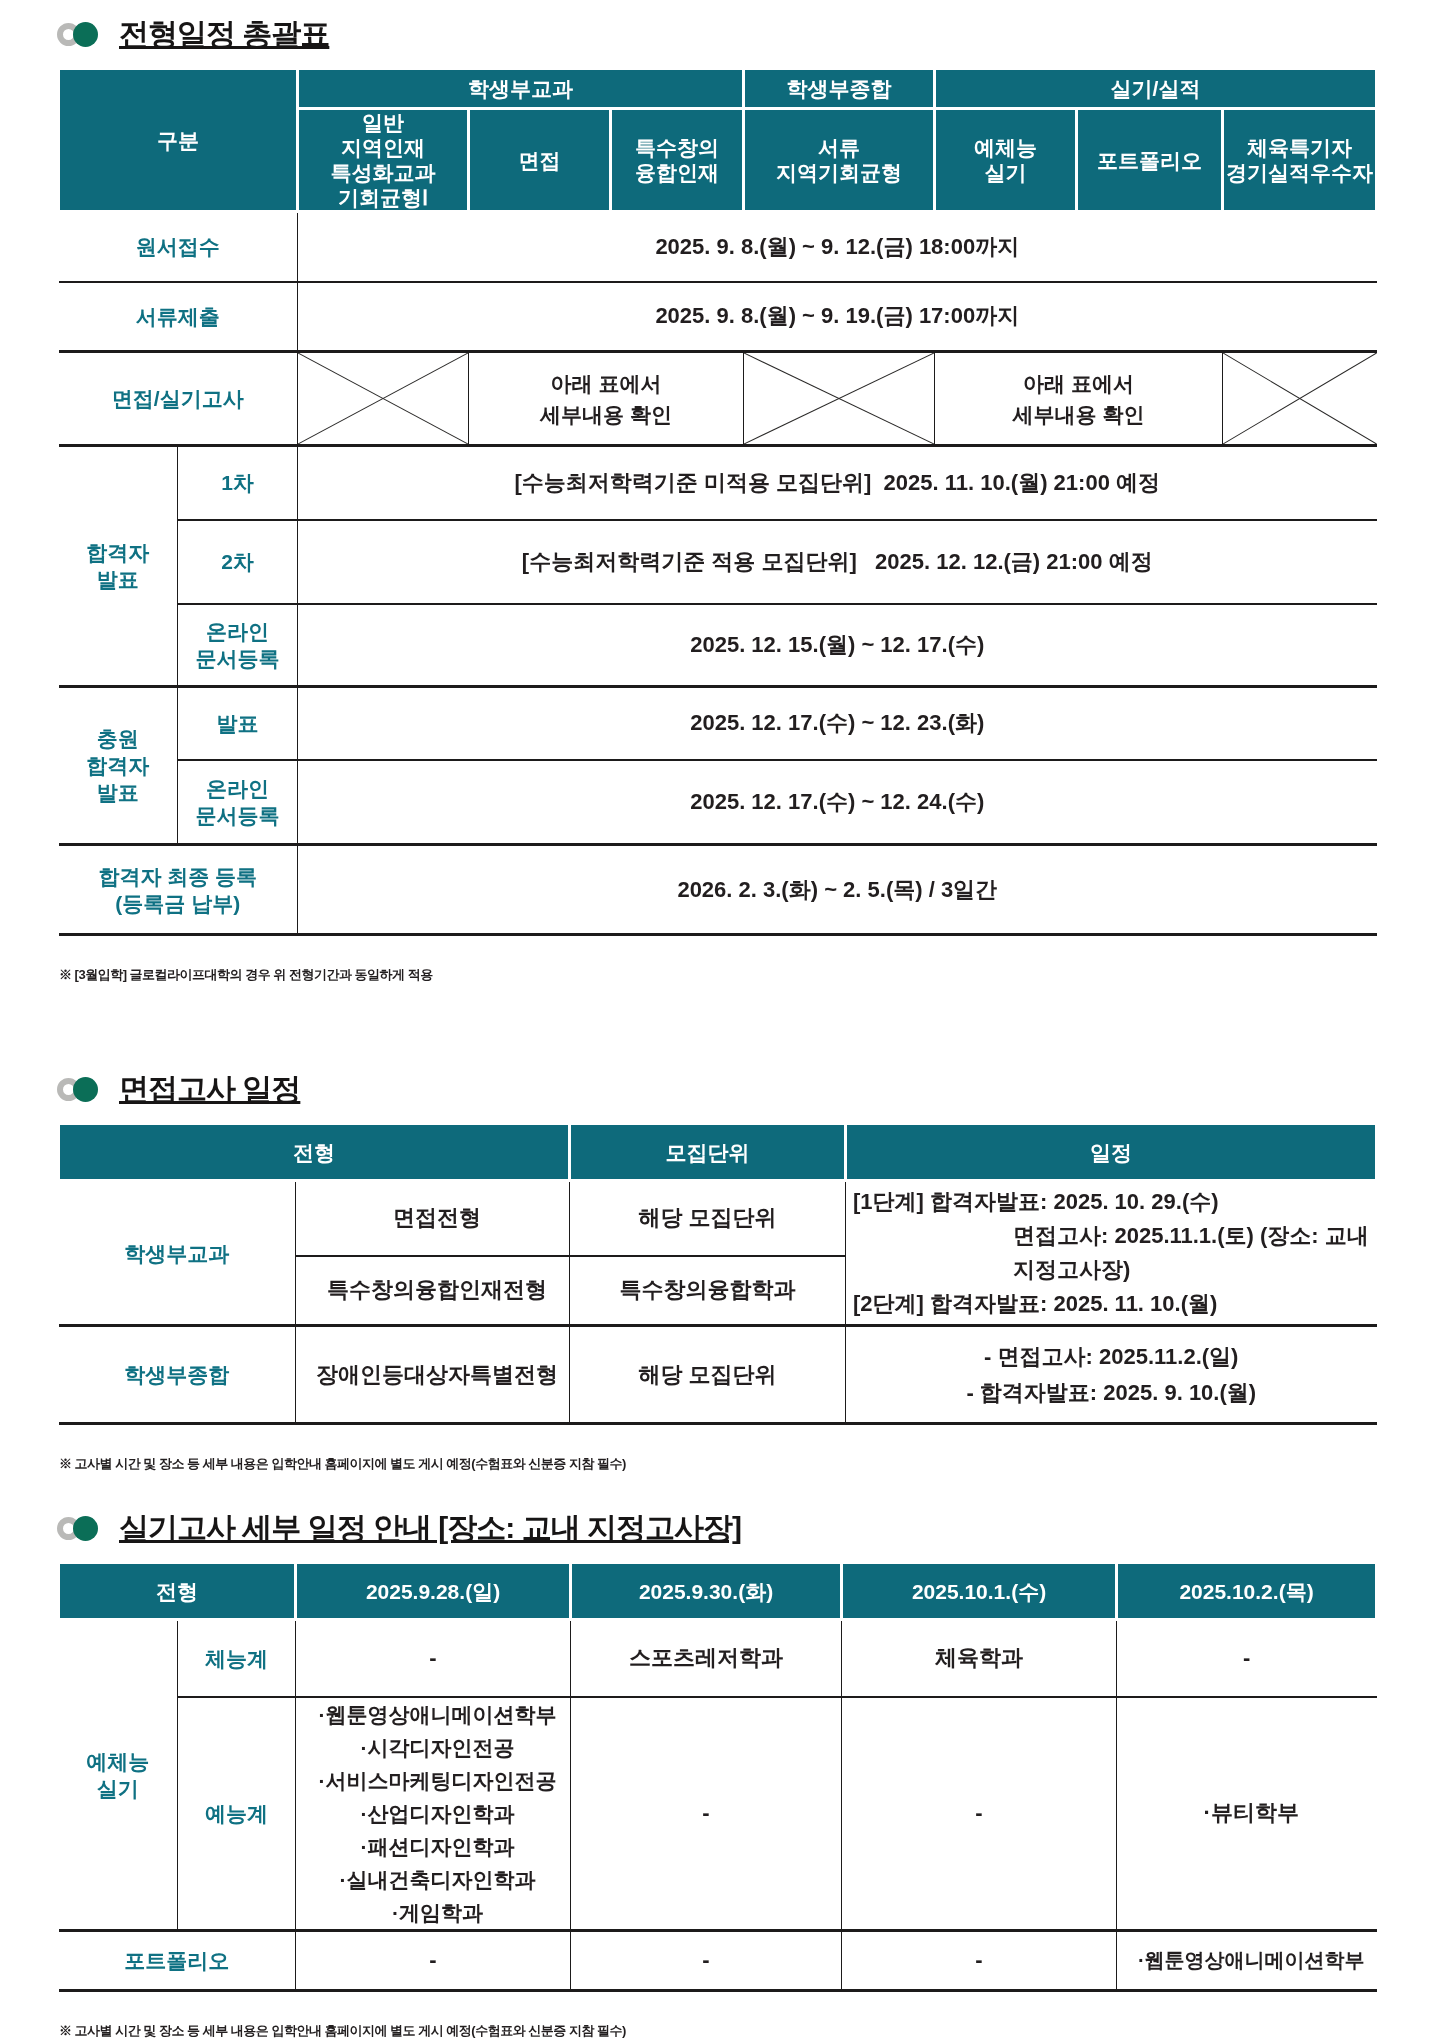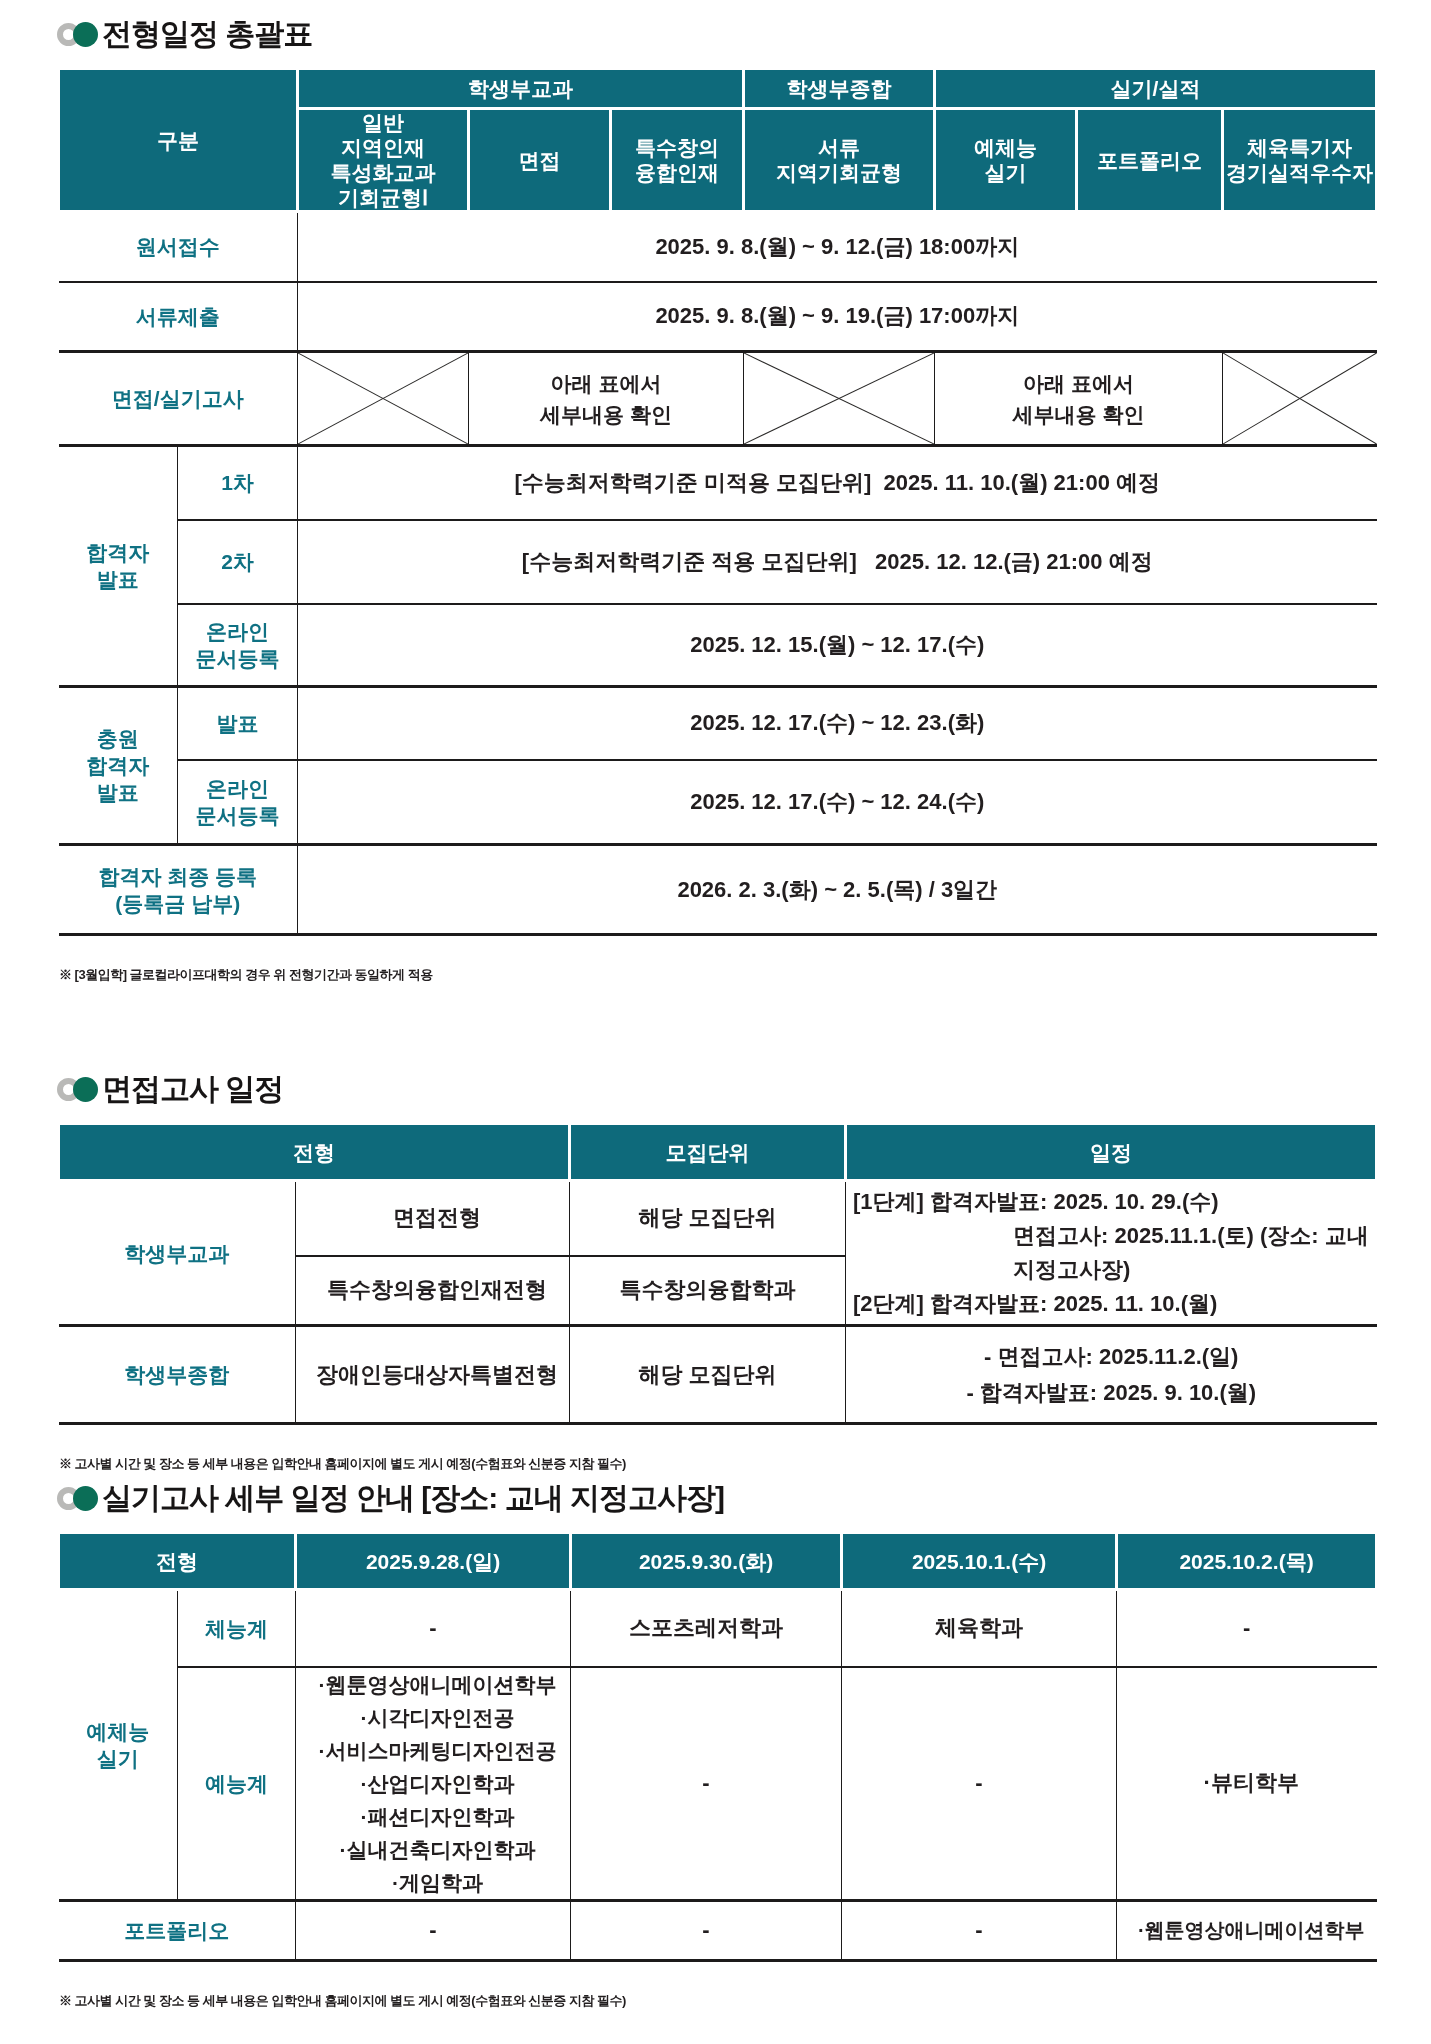--- a/index.html
+++ b/index.html
@@ -7,25 +7,25 @@
     --green:#0b6e57; --ring:#b9b9b7;
   }
   *{box-sizing:border-box;}
   html,body{margin:0;padding:0;}
   body{
     width:1431px; min-height:2044px; background:#ffffff;
     font-family:"Liberation Sans", sans-serif; font-weight:bold; color:var(--ink);
   }
   .page{padding:14px 56px 30px 57px;}
   .sec-title{
-    display:flex; align-items:center; gap:3px; margin:0 0 12px 0;
-    font-size:30px; letter-spacing:-1px; color:#171515;
+    display:flex; align-items:center; gap:20px; margin:0 0 12px 0;
+    font-size:30px; letter-spacing:-1px; color:#171515;text-decoration:underline;
   }
   .sec-title.mt-a{margin-top:80px;}
-  .sec-title.mt-b{}
+  .sec-title.mt-b{margin-top:30px;}
   .bullet{position:relative; width:42px; height:27px; display:inline-block; flex:0 0 auto;}
   .bullet .ring{
     position:absolute; left:0; top:2px; width:23px; height:23px; border-radius:50%;
     border:6px solid var(--ring); background:transparent;
   }
   .bullet .dot{
     position:absolute; left:16px; top:1px; width:25px; height:25px; border-radius:50%;
     background:var(--green);
   }
   table.t{width:1318px; border-collapse:collapse; table-layout:fixed;}

